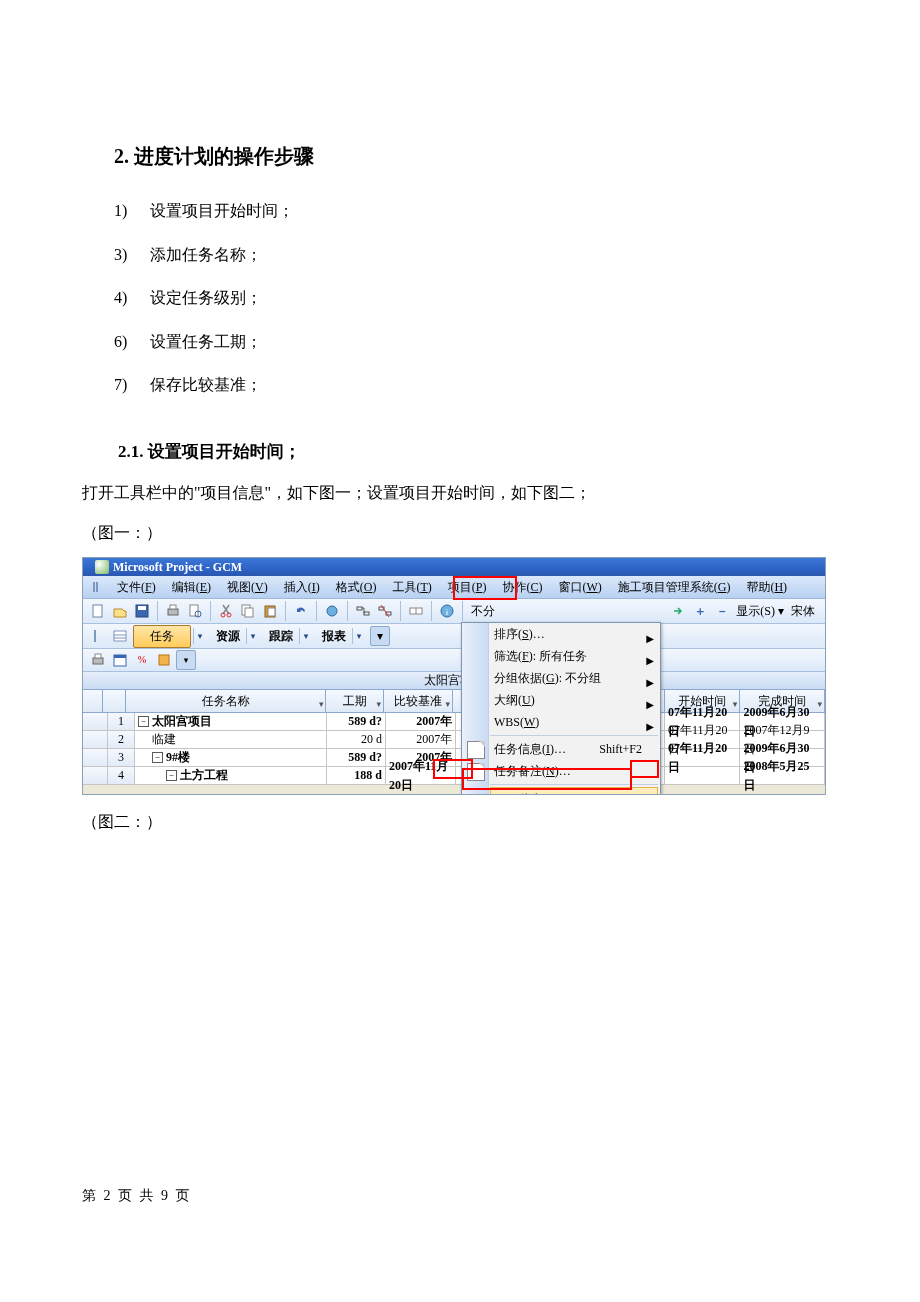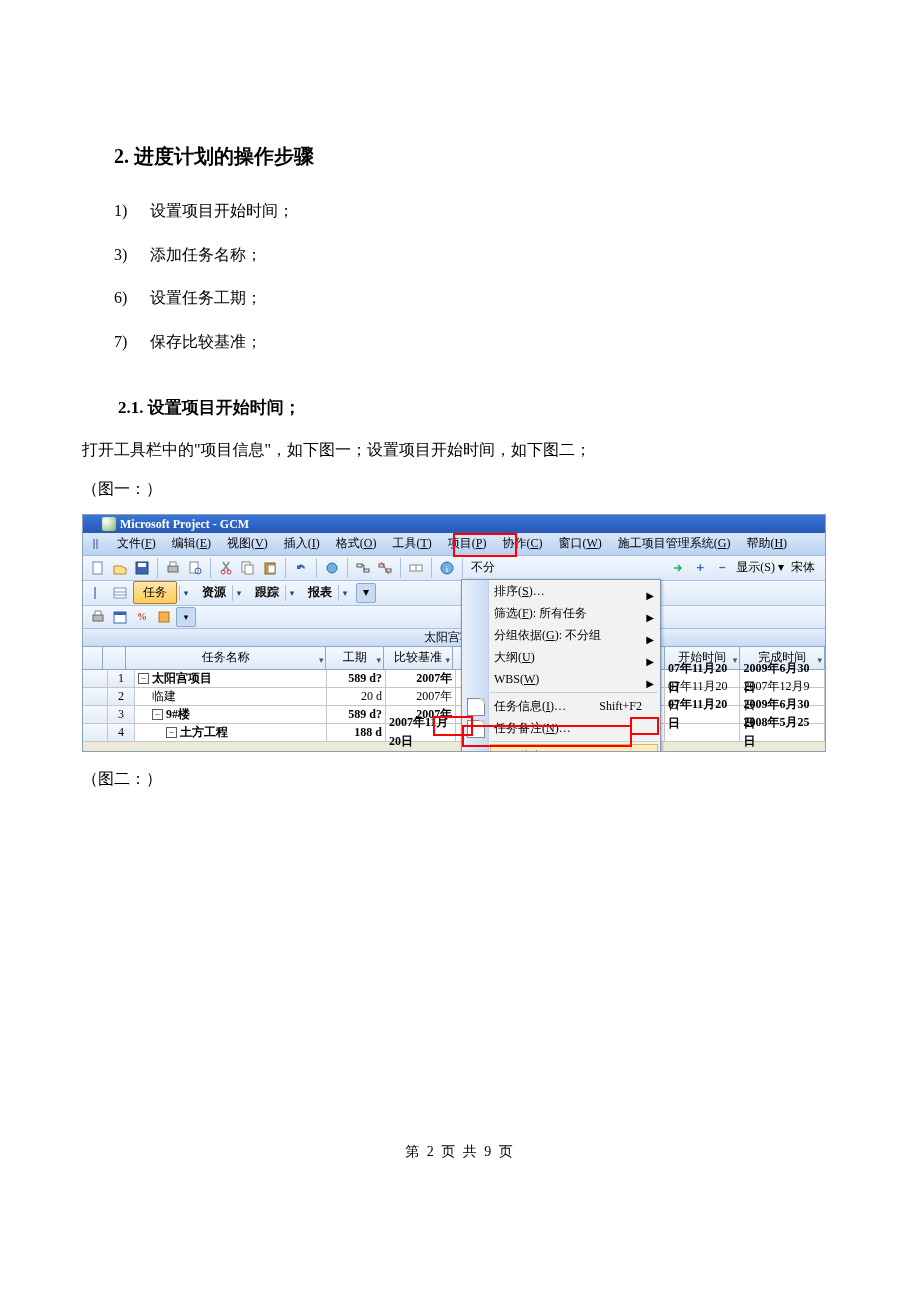--- a/index.html
+++ b/index.html
@@ -10,32 +10,32 @@
     line-height: 1.6;
     color: #000;
   }
   .sec-title { font-size: 20px; font-weight: bold; margin: 60px 0 18px 32px; }
   ol.steps { list-style: none; padding-left: 32px; margin: 0; }
   ol.steps li { padding: 8px 0 10px 0; }
   ol.steps li .num { display: inline-block; min-width: 32px; }
   .sub-title { font-size: 17px; font-weight: bold; margin: 30px 0 15px 36px; }
   .body-text { margin: 6px 0 10px 0; }
   .annot { margin: 14px 0 12px 0; }
-  .footer { text-align: center; margin-top: 350px; font-size: 14px; letter-spacing: 2px; }
+  .footer { text-align: left; margin-top: 350px; font-size: 14px; letter-spacing: 2px; }
 
   
   .shot {
     width: 742px; height: 236px;
     margin: 0; font-family: SimSun, "宋体", serif; font-size: 12px;
     background: #ece9d8; border: 1px solid #8ba0b6; position: relative; overflow: hidden;
   }
   .titlebar {
     height: 18px; line-height: 18px; color: #fff; font-weight: bold;
     background: linear-gradient(180deg,#3b76d5 0%,#2d63c7 60%,#2a56ae 100%);
-    padding-left: 19px; display: flex; align-items: center;
+    padding-left: 12px; display: flex; align-items: center;
   }
   .titlebar .icn { width: 14px; height: 14px; background:#fff; border-radius:2px; margin-right:4px; display:inline-block;
     background: radial-gradient(circle at 30% 30%, #fff, #7fb860); }
   .menubar {
     height: 22px; display: flex; align-items: center;
     background: linear-gradient(180deg,#dbe8fb 0%,#b8d1f1 100%);
     padding-left: 4px; border-bottom: 1px solid #9fb7db;
   }
   .menubar .mitem { padding: 0 8px; position: relative; white-space: nowrap; }
   .menubar .uline { text-decoration: underline; }
@@ -52,21 +52,21 @@
   }
   .tbtn svg { display:block; }
   .sep { width: 1px; height: 20px; background: #a9c1df; margin: 0 4px; }
 
   .task-row {
     display: flex; align-items: center; height: 24px;
     background: linear-gradient(180deg,#f3f7fd 0%,#dce9f9 100%);
     border-bottom: 1px solid #a9c1df; padding-left: 4px;
   }
   .task-pill {
-    padding: 1px 9px; border: 1px solid #ab7c2c; background: linear-gradient(180deg,#ffe6a8,#ffcc5c);
+    padding: 1px 16px; border: 1px solid #ab7c2c; background: linear-gradient(180deg,#ffe6a8,#ffcc5c);
     border-radius: 2px; margin: 16px 2px;
   }
   .task-word { padding: 0 4px; margin: 0 2px; font-weight: bold; }
   .dd { width: 12px; height: 16px; border-left: 1px solid #a9c1df; display:inline-flex; align-items:center; justify-content:center; margin-right:4px; }
   .dd::after { content:"▾"; font-size:9px; color:#254a82; }
 
   .icon-row {
     display: flex; align-items: center; height: 22px;
     background: linear-gradient(180deg,#f3f7fd 0%,#dce9f9 100%);
     border-bottom: 1px solid #a9c1df; padding-left: 4px;
@@ -118,20 +118,21 @@
 <body>
 
 <div class="sec-title">
   <span>2.</span>
   <span>进度计划的操作步骤</span>
 </div>
 
 <ol class="steps" id="steps-list">
     <li><span class="num">1)</span><span> 设置项目开始时间；</span></li>
     <li><span class="num">3)</span><span> 添加任务名称；</span></li>
+    <li><span class="num">4)</span><span> 设定任务级别；</span></li>
     <li><span class="num">6)</span><span> 设置任务工期；</span></li>
     <li><span class="num">7)</span><span> 保存比较基准；</span></li>
   </ol>
 
 <div class="sub-title">
   <span>2.1.</span>
   <span>设置项目开始时间；</span>
 </div>
 
 <div class="body-text">打开工具栏中的"项目信息"，如下图一；设置项目开始时间，如下图二；</div>

